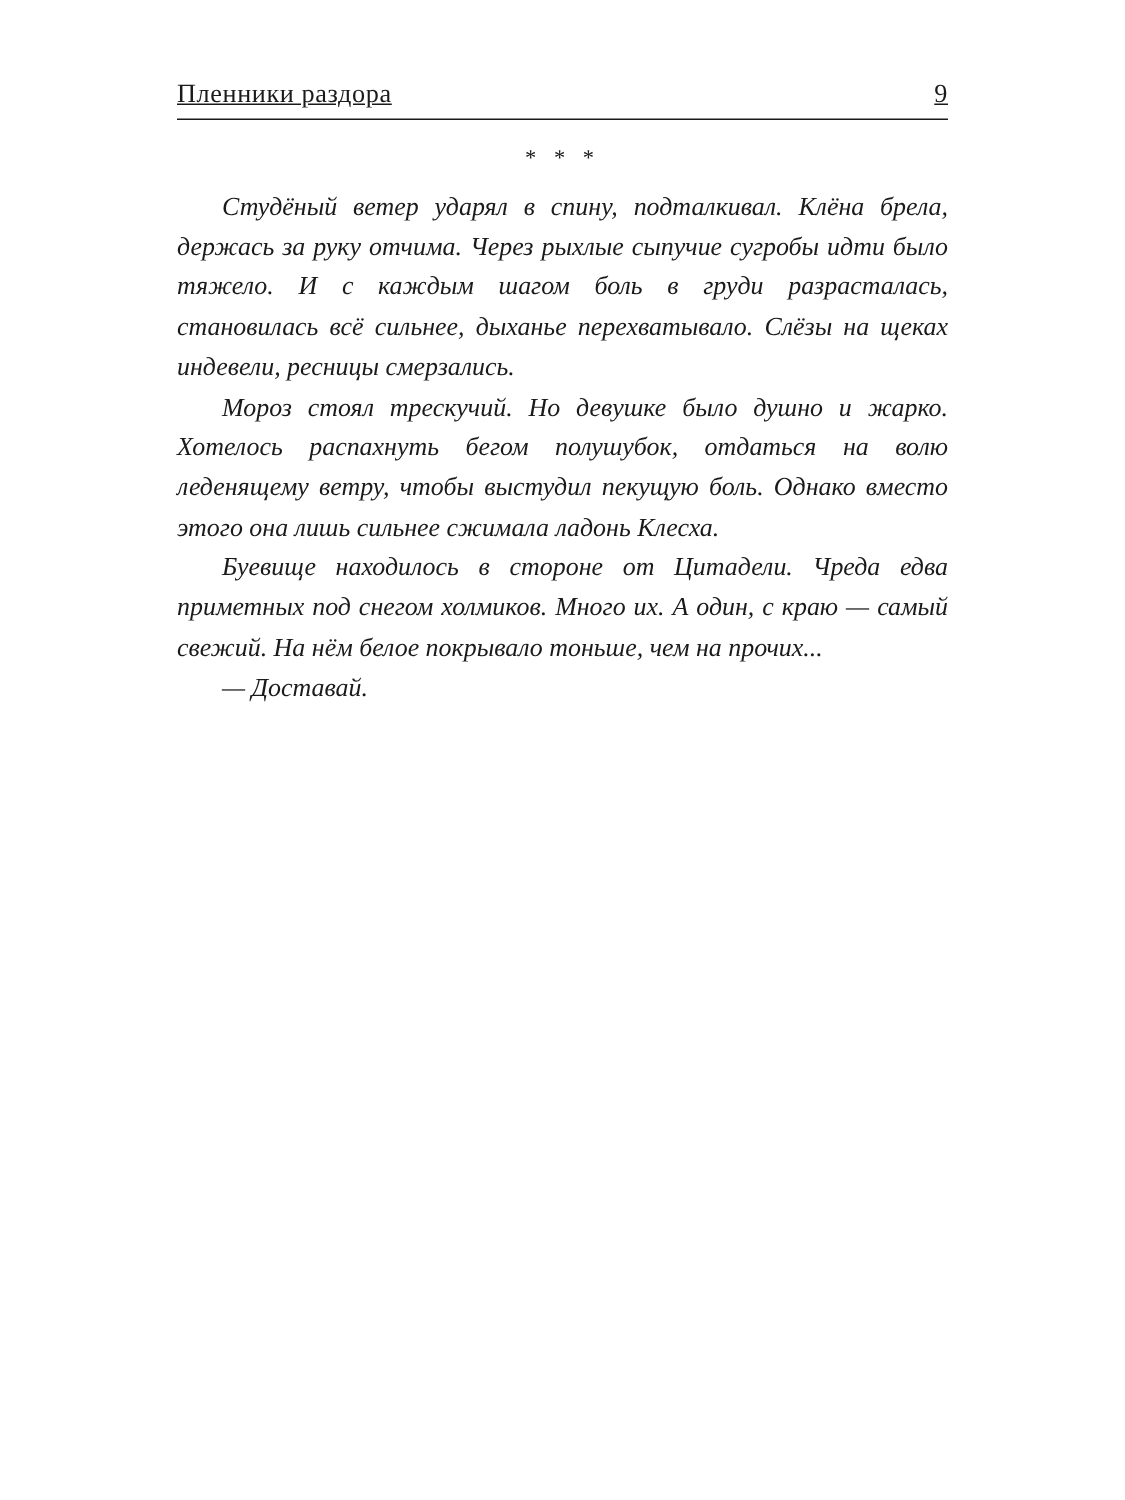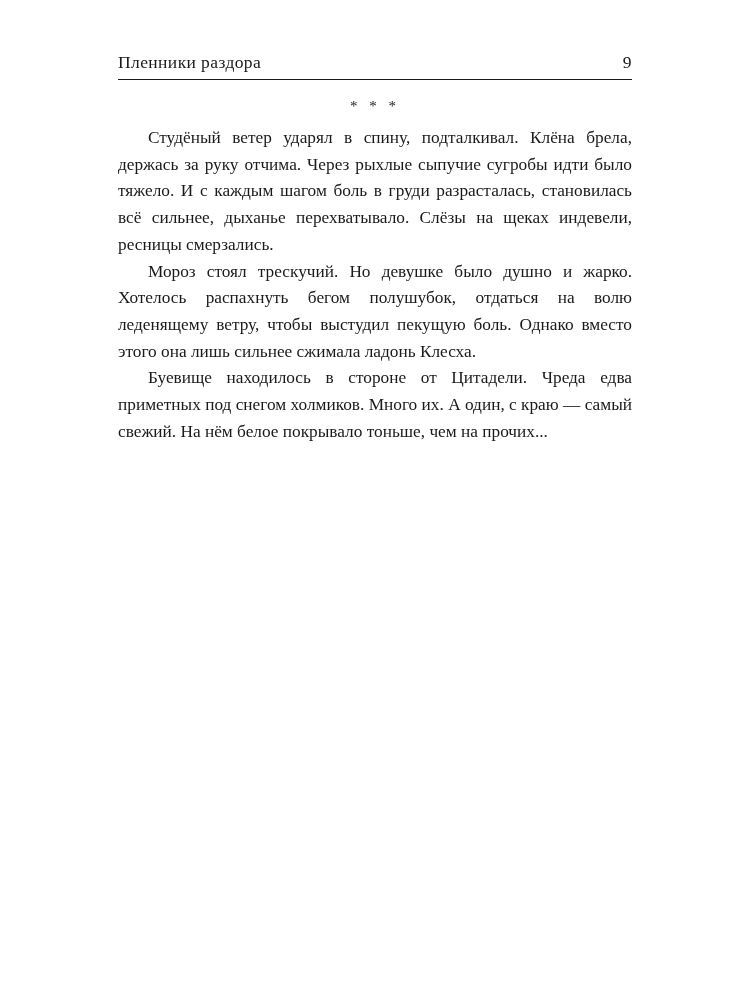--- a/index.html
+++ b/index.html
@@ -20,20 +20,21 @@
     height: 1000px;
     box-sizing: border-box;
     padding: 52px 118px 40px 118px;
   }
   .header {
     display: flex;
     align-items: baseline;
     justify-content: space-between;
     font-size: 17.5px;
     letter-spacing: 0.4px;
+    text-decoration: underline;
   }
   .header-title {
     font-size: 17.5px;
   }
   .header-page-number {
     font-size: 17.5px;
   }
   .header-rule {
     margin-top: 6px;
     border-bottom: 1.6px solid #1a1a1a;
@@ -48,34 +49,36 @@
   .body-text {
     font-size: 17.3px;
     line-height: 1.545;
     text-align: justify;
     text-justify: inter-word;
     hyphens: manual;
   }
   .body-text p {
     margin: 0;
     text-indent: 30px;
+    font-style: italic;
   }
 </style>
 </head>
 <body>
 
 <div class="page">
 
   <div class="header">
     <div class="header-title">Пленники раздора</div>
     <div class="header-page-number">9</div>
   </div>
   <div class="header-rule"></div>
 
   <div class="section-break">* * *</div>
 
   <div class="body-text">
     <p>Студёный ветер ударял в спину, подталкивал. Клёна брела, держась за руку отчима. Через рыхлые сыпучие сугробы идти было тяжело. И с каждым шагом боль в груди разрасталась, становилась всё сильнее, дыханье перехватывало. Слёзы на щеках индевели, ресницы смерзались.</p>
     <p>Мороз стоял трескучий. Но девушке было душно и жарко. Хотелось распахнуть бегом полушубок, отдаться на волю леденящему ветру, чтобы выстудил пекущую боль. Однако вместо этого она лишь сильнее сжимала ладонь Клесха.</p>
     <p>Буевище находилось в стороне от Цитадели. Чреда едва приметных под снегом холмиков. Много их. А один, с краю — самый свежий. На нём белое покрывало тоньше, чем на прочих...</p>
+    <p>— Доставай.</p>
   </div>
 
 </div>
 
 </body></html>

